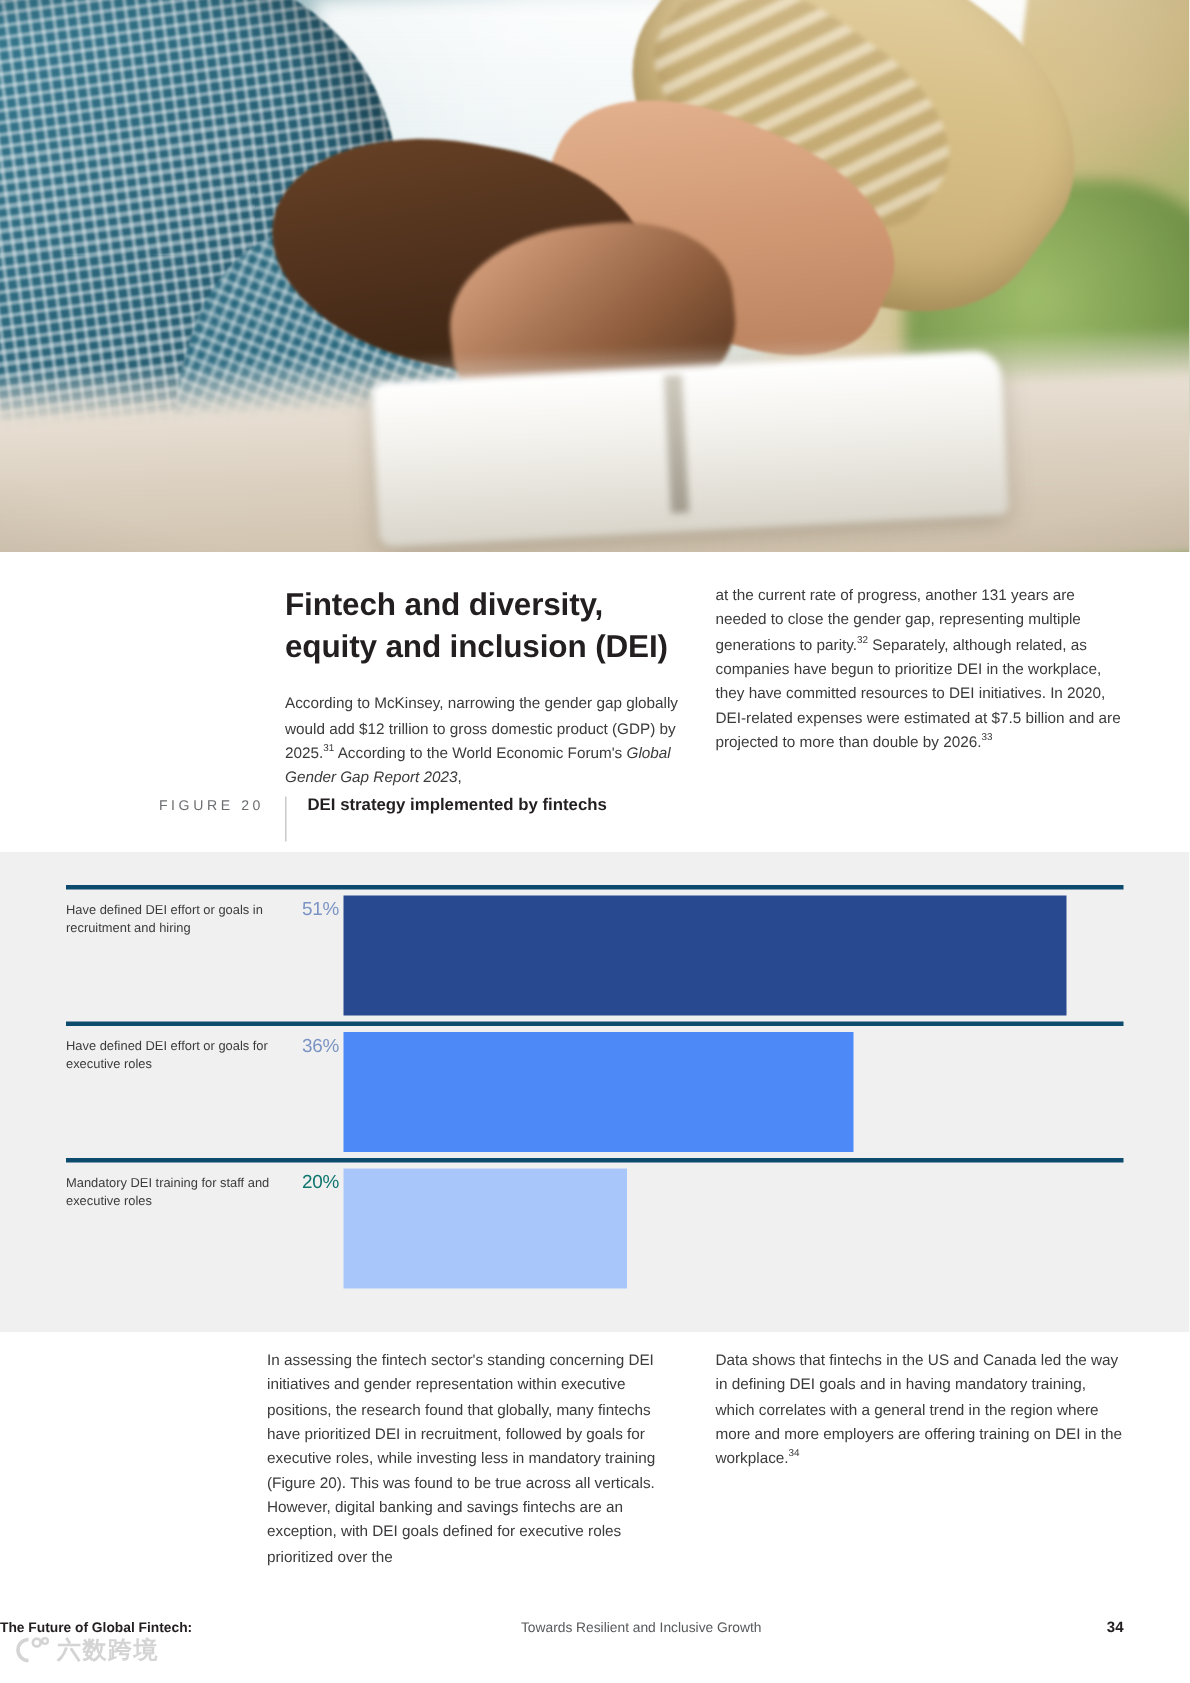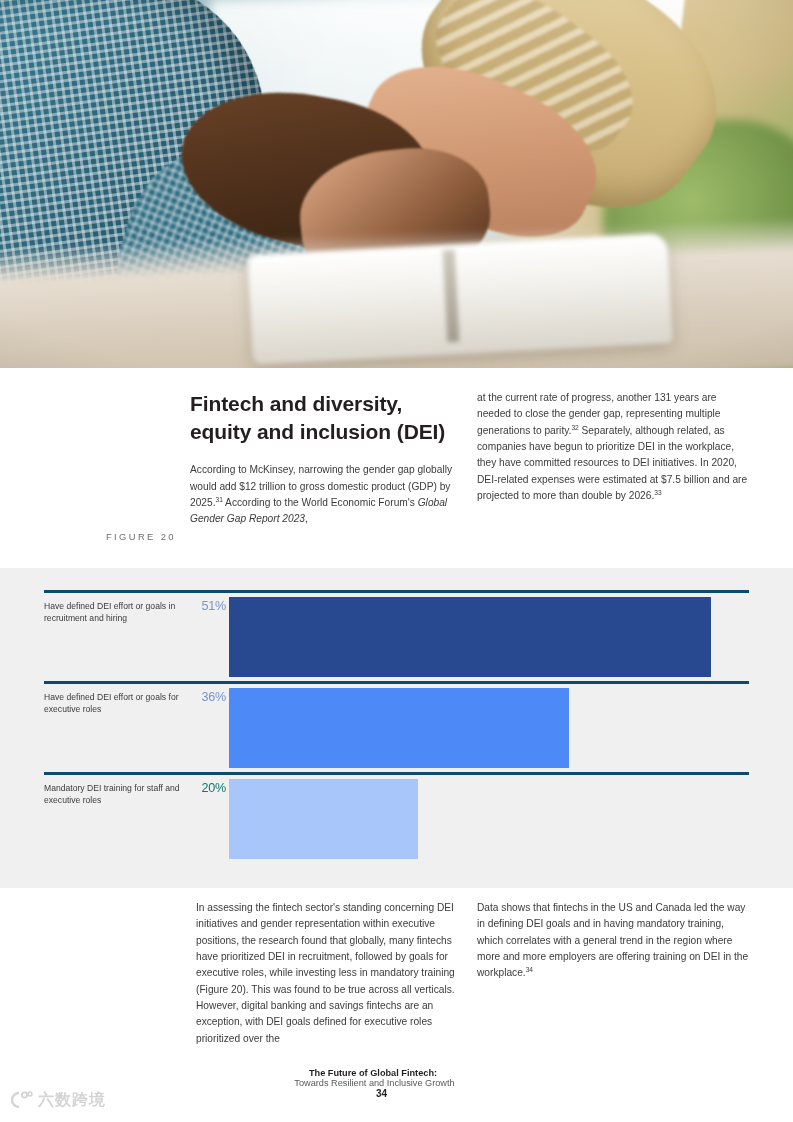--- a/index.html
+++ b/index.html
@@ -302,43 +302,42 @@
 
   
   .bottom {
     position: absolute;
     left: 0; top: 888px;
     width: 793px; height: 180px;
     background: #ffffff;
   }
   .bottom-col-left {
     position: absolute;
-    left: 196px; top: 12px;
+    left: 178px; top: 12px;
     width: 268px;
   }
   .bottom-col-right {
     position: absolute;
     left: 477px; top: 12px;
     width: 272px;
   }
 
   
   .footer {
     position: absolute;
     left: 0; top: 1068px;
     width: 793px;
     height: 34px;
     display: flex;
     align-items: center;
-    justify-content: flex-start;
+    justify-content: space-between;
     padding-right: 44px;
     box-sizing: border-box;
     font-size: 9.2px;
     color: #58595b;
-    flex-direction: column;
   }
   .footer-bold {
     font-weight: bold;
     color: #231f20;
     margin-right: 3px;
   }
   .footer-page {
     font-weight: bold;
     color: #231f20;
     margin-left: 14px;
@@ -397,20 +396,21 @@
     </h1>
     <p class="body-text"><span>According to McKinsey, narrowing the gender gap globally would add $12 trillion to gross domestic product (GDP) by 2025.</span><sup>31</sup><span> According to the World Economic Forum's </span><i>Global Gender Gap Report 2023</i><span>,</span></p>
   </div>
   <div class="intro-col-right">
     <p class="body-text"><span>at the current rate of progress, another 131 years are needed to close the gender gap, representing multiple generations to parity.</span><sup>32</sup><span> Separately, although related, as companies have begun to prioritize DEI in the workplace, they have committed resources to DEI initiatives. In 2020, DEI-related expenses were estimated at $7.5 billion and are projected to more than double by 2026.</span><sup>33</sup></p>
   </div>
 </div>
 
 <div class="figure-caption-row">
   <div class="figure-number">FIGURE 20</div>
+  <div class="figure-title">DEI strategy implemented by fintechs</div>
 </div>
 
 <div class="chart">
   <div class="chart-inner">
 
     <div class="chart-row">
       <div class="row-label">Have defined DEI effort or goals in recruitment and hiring</div>
       <div class="row-value" style="color: rgb(123, 148, 196);">51%</div>
       <div class="bar-track">
         <div class="bar bar-1" style="width: 92.7273%; background: rgb(40, 72, 143);"></div>

